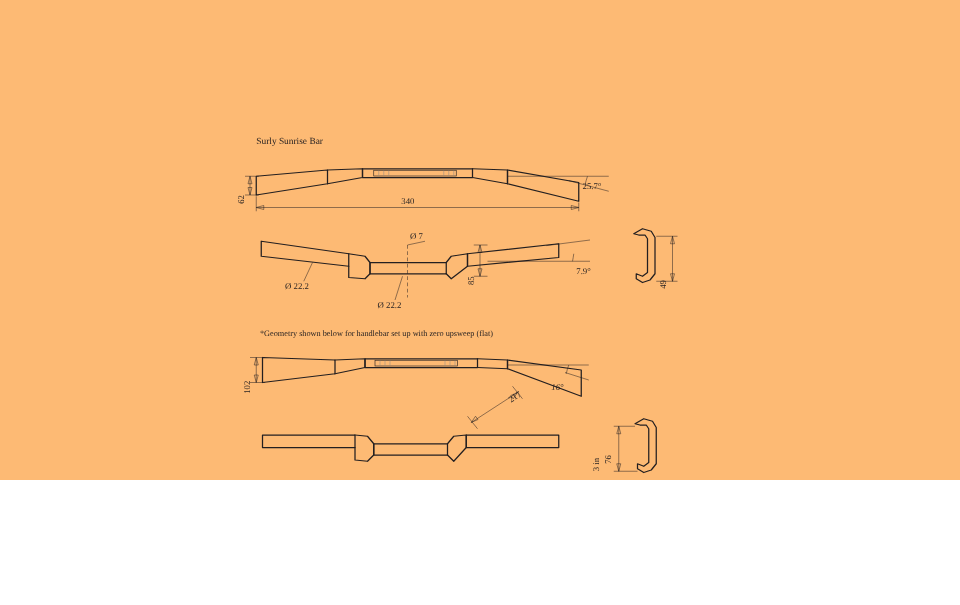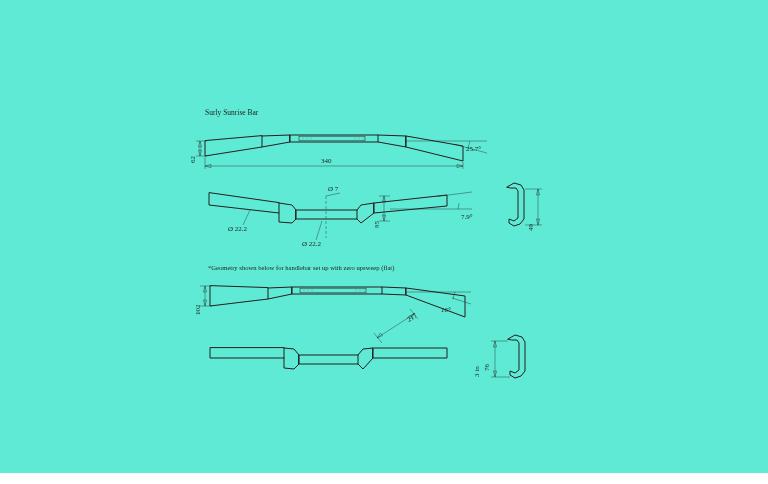--- a/index.html
+++ b/index.html
@@ -3,22 +3,22 @@
 <meta charset="utf-8">
 <style>
   html, body {
     margin: 0;
     padding: 0;
     background: #ffffff;
   }
   #page {
     position: relative;
     width: 768px;
-    height: 473px;
-    background: #5eead4;
+    height: 384px;
+    background: #fdba74;
     font-family: "Liberation Serif", serif;
     color: #231f20;
     overflow: hidden;
   }
   .lbl {
     position: absolute;
     font-family: "Liberation Serif", serif;
     font-size: 7px;
     color: #231f20;
     white-space: nowrap;

